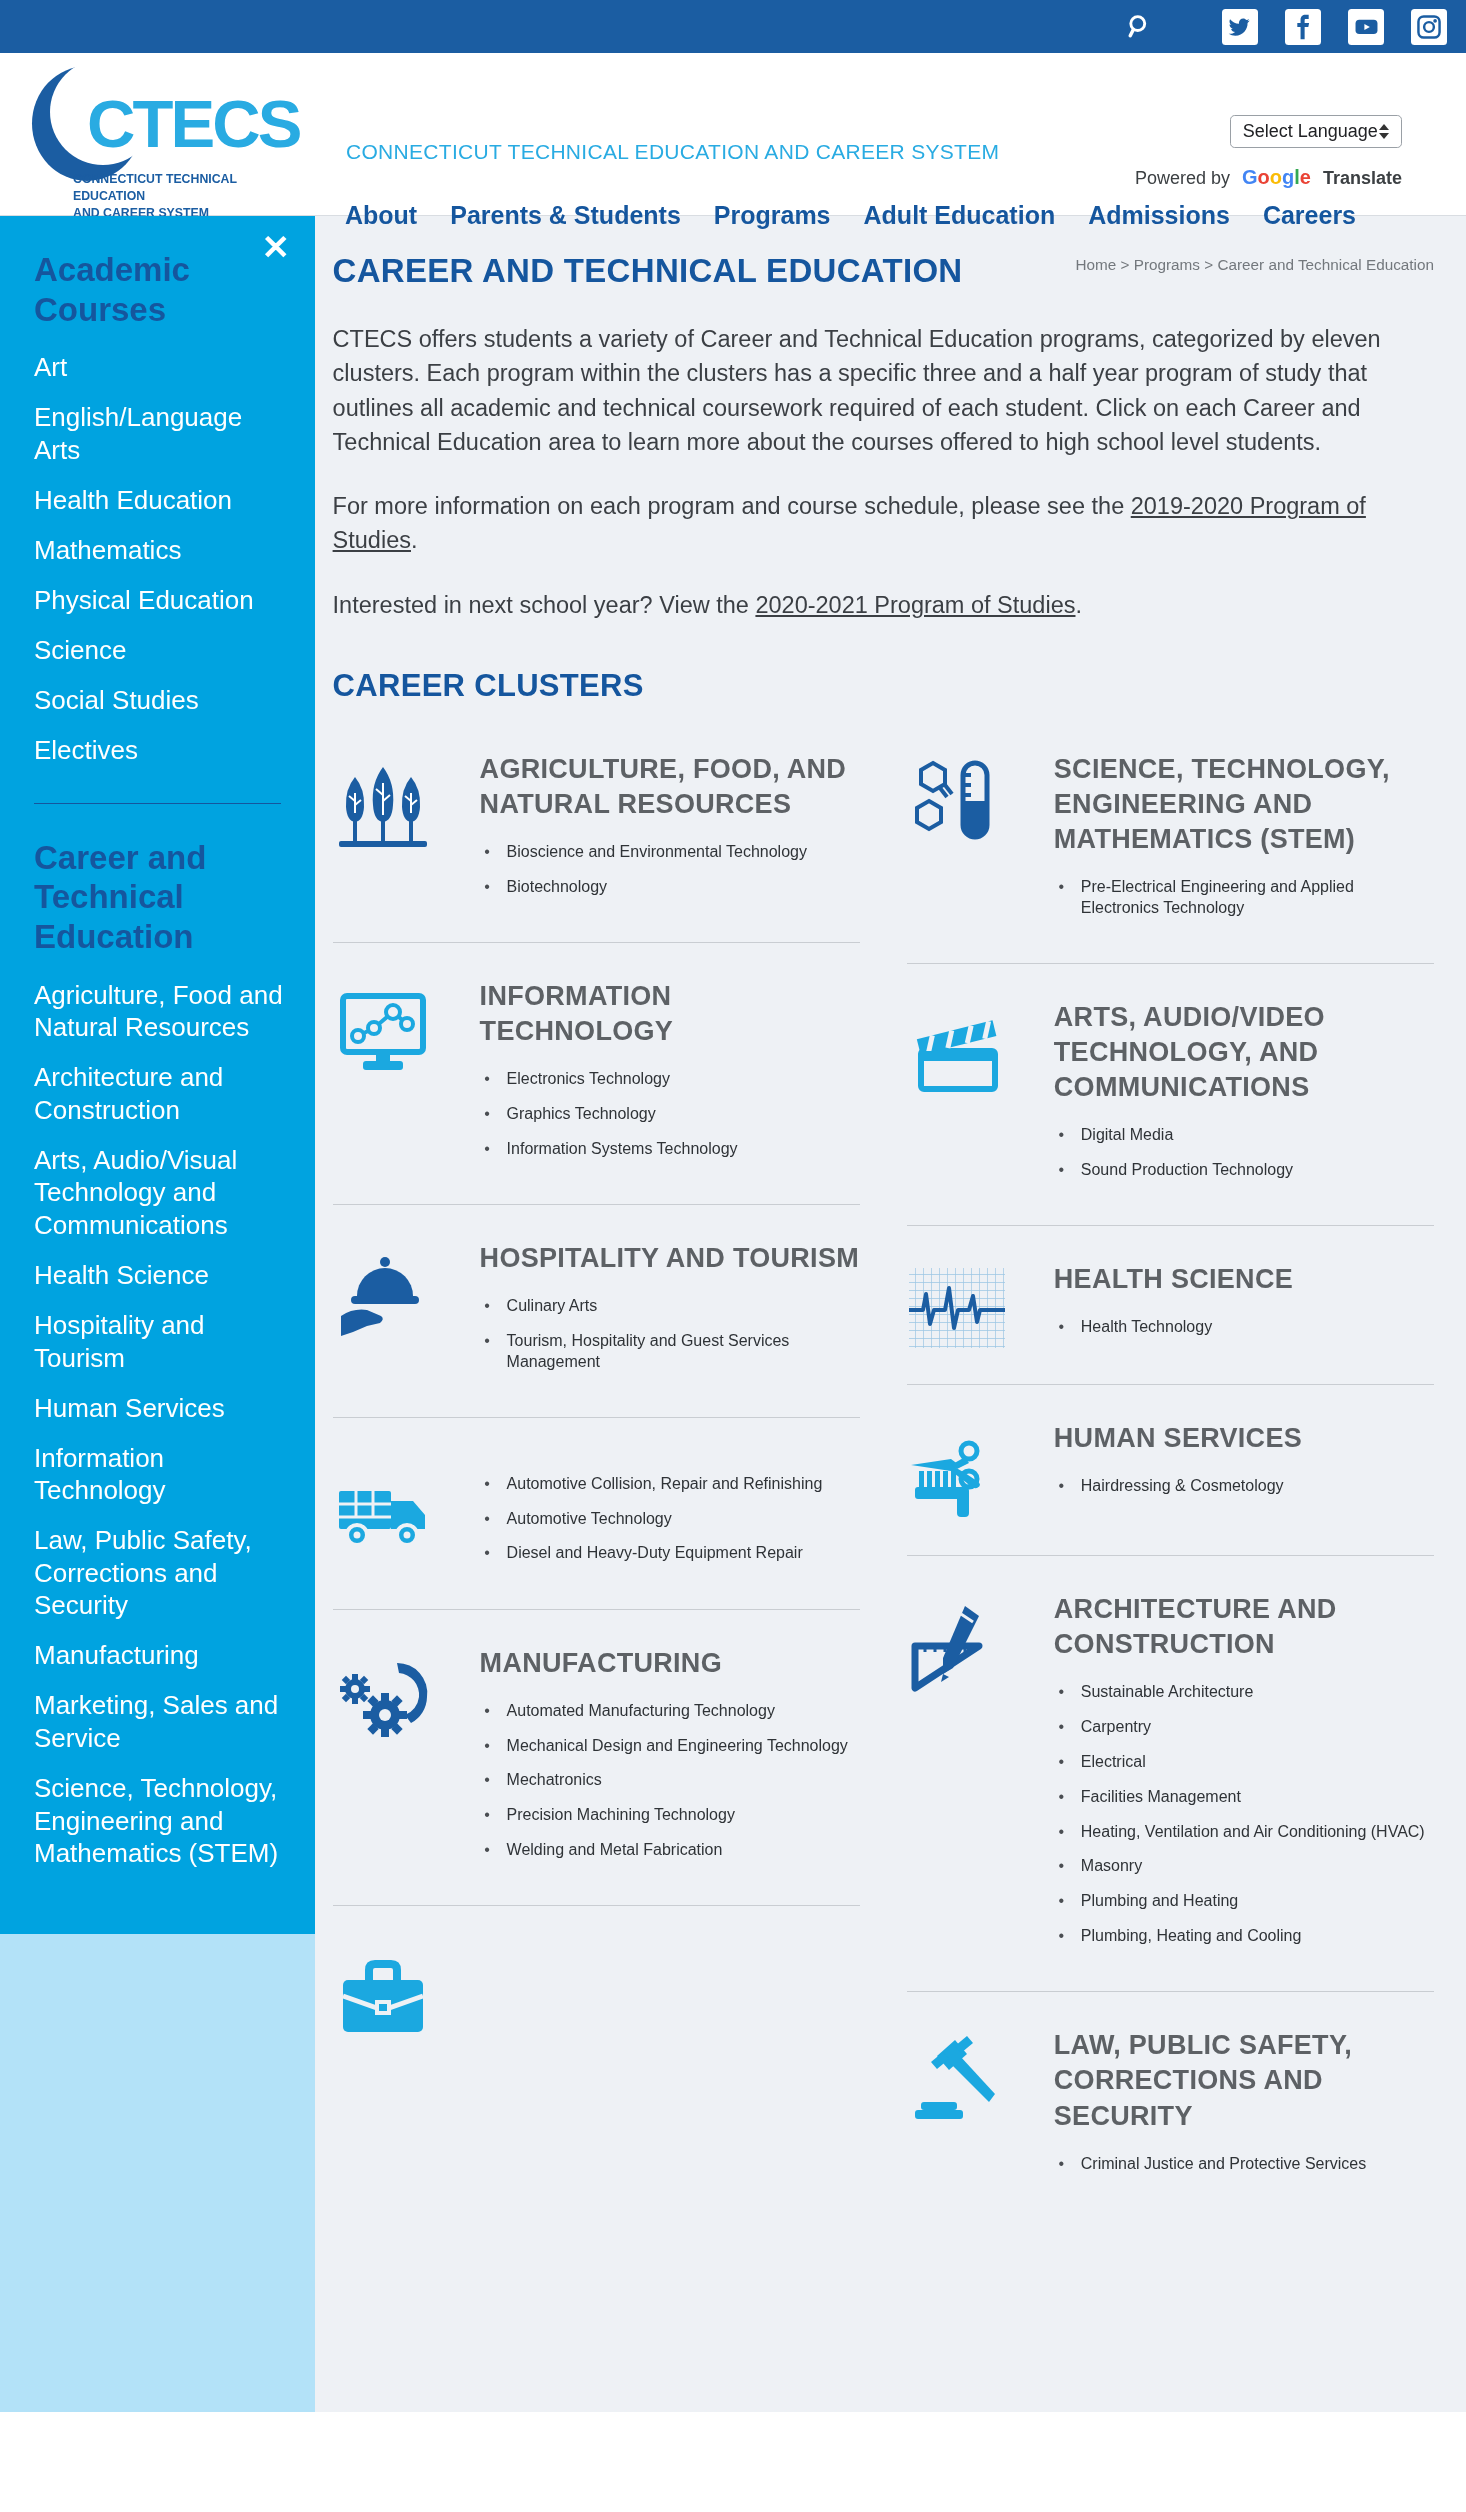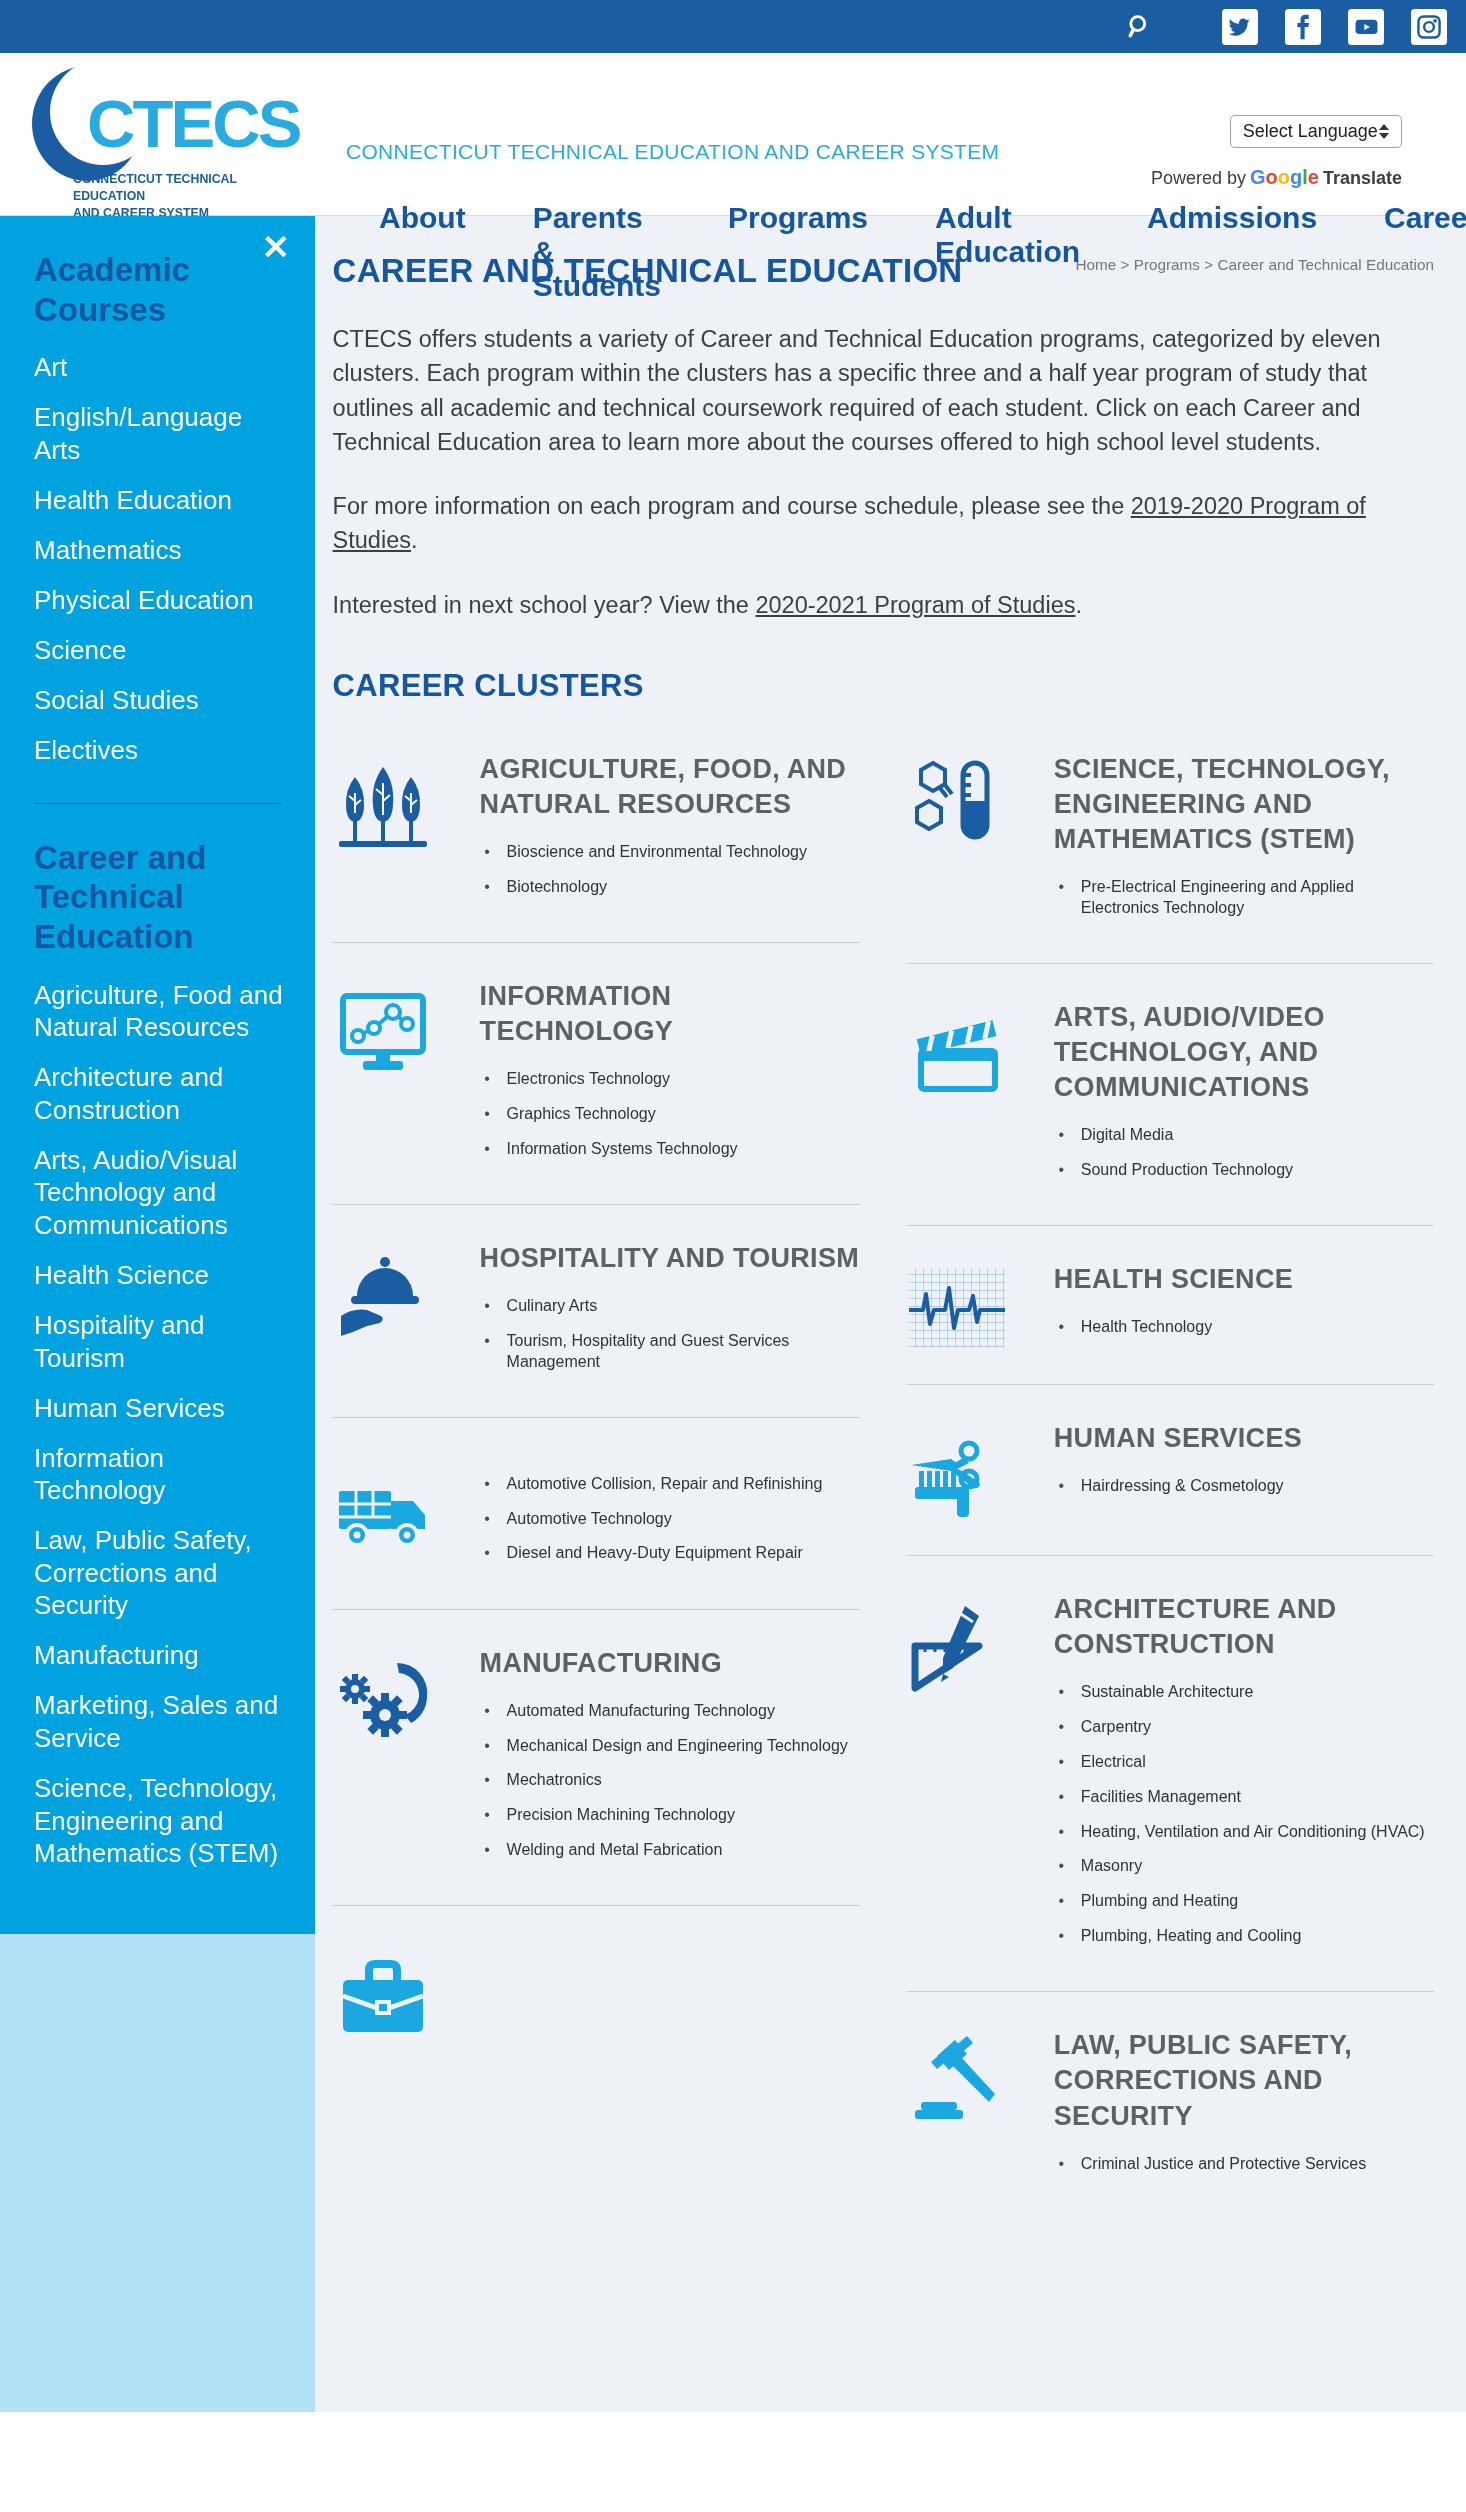--- a/index.html
+++ b/index.html
@@ -25,28 +25,28 @@
 
   
   .header{height:163px;background:#fff;position:relative;border-bottom:1.8px solid #d9dde2;}
   .logo{position:absolute;left:32px;top:10.6px;width:270px;height:141px;cursor:pointer;}
   .logo .crescent{position:absolute;left:0;top:2.3px;width:110px;height:115px;border-radius:50%;background:var(--dark-blue);}
   .logo .crescent::after{content:"";position:absolute;left:17.6px;top:-7px;width:106px;height:106px;border-radius:50%;background:#fff;}
   .logo .logo-acronym{position:absolute;left:55px;top:21px;font-size:67px;font-weight:bold;color:var(--cyan);letter-spacing:-2.9px;}
   .logo .logo-sub{position:absolute;left:41px;top:107px;font-size:12.3px;font-weight:bold;color:var(--dark-blue);line-height:1.4;}
   .site-title{position:absolute;left:346px;top:87px;font-size:21px;color:var(--cyan);letter-spacing:0.3px;}
   .main-nav{position:absolute;left:345px;top:148px;display:flex;gap:33px;}
-  .main-nav a{font-size:30px;font-weight:bold;color:var(--nav-blue);text-decoration:none;cursor:pointer;margin-left:34px;}
+  .main-nav a{font-size:25px;font-weight:bold;color:var(--nav-blue);text-decoration:none;cursor:pointer;}
   .lang-box{position:absolute;right:65px;top:62px;width:172px;height:33px;border:1.2px solid #9aa0a6;border-radius:4.7px;background:#fff;display:flex;align-items:center;justify-content:space-between;padding:0 11.7px;cursor:pointer;}
   .lang-box .lang-label{font-size:18px;color:#202124;}
   .arrows{display:flex;flex-direction:column;gap:2.3px;}
   .arrows i{display:block;width:0;height:0;border-left:5.3px solid transparent;border-right:5.3px solid transparent;}
   .arrows .up{border-bottom:6.5px solid #333;}
   .arrows .down{border-top:6.5px solid #333;}
-  .powered{position:absolute;right:65px;top:113px;font-size:18px;color:#3c4043;display:flex;gap:4px;align-items:baseline;}
+  .powered{position:absolute;right:65px;top:113px;font-size:18px;color:#3c4043;display:flex;gap:12px;align-items:baseline;}
   .google-word{font-weight:bold;font-size:20px;}
   .google-word .g1,.google-word .g4{color:#4285F4;}
   .google-word .g2{color:#EA4335;}
   .google-word .g3{color:#FBBC05;}
   .google-word .g5{color:#34A853;}
   .google-word .g6{color:#EA4335;}
   .powered .translate{font-weight:bold;color:#3c4043;}
 
   
   .content{display:flex;background:var(--page-bg);align-items:flex-start;}

